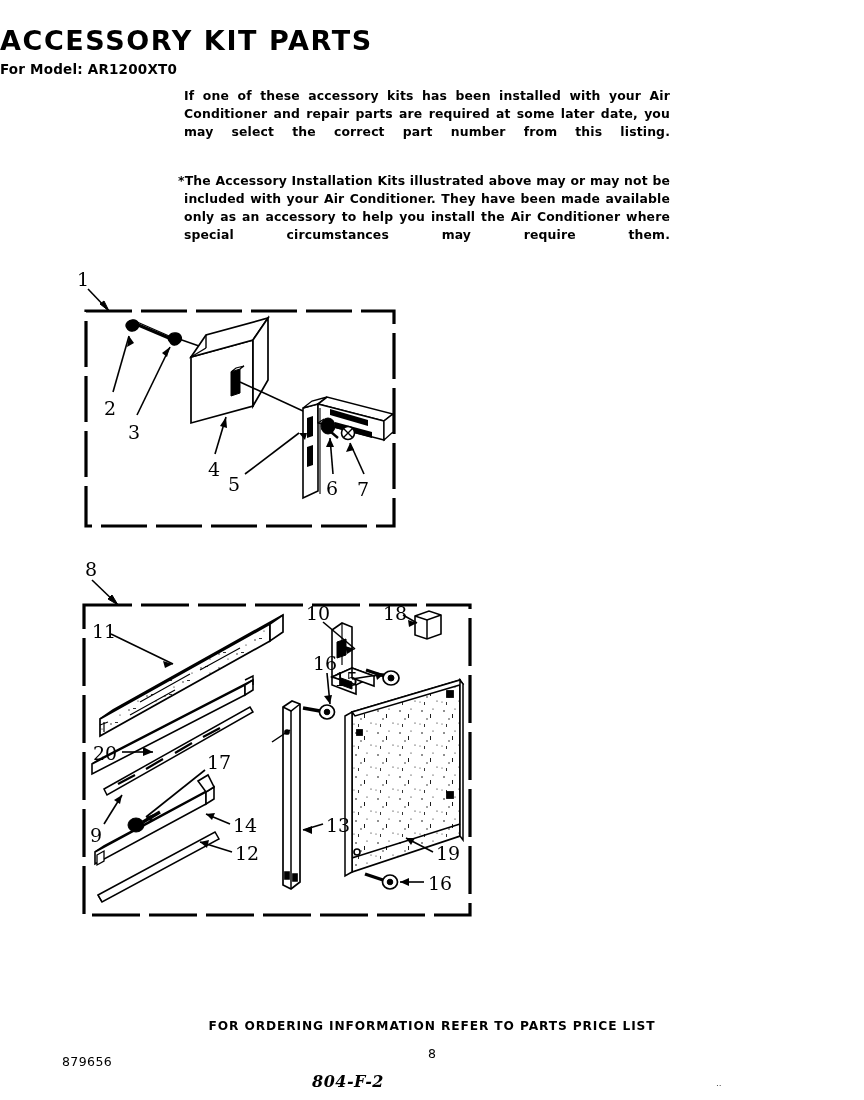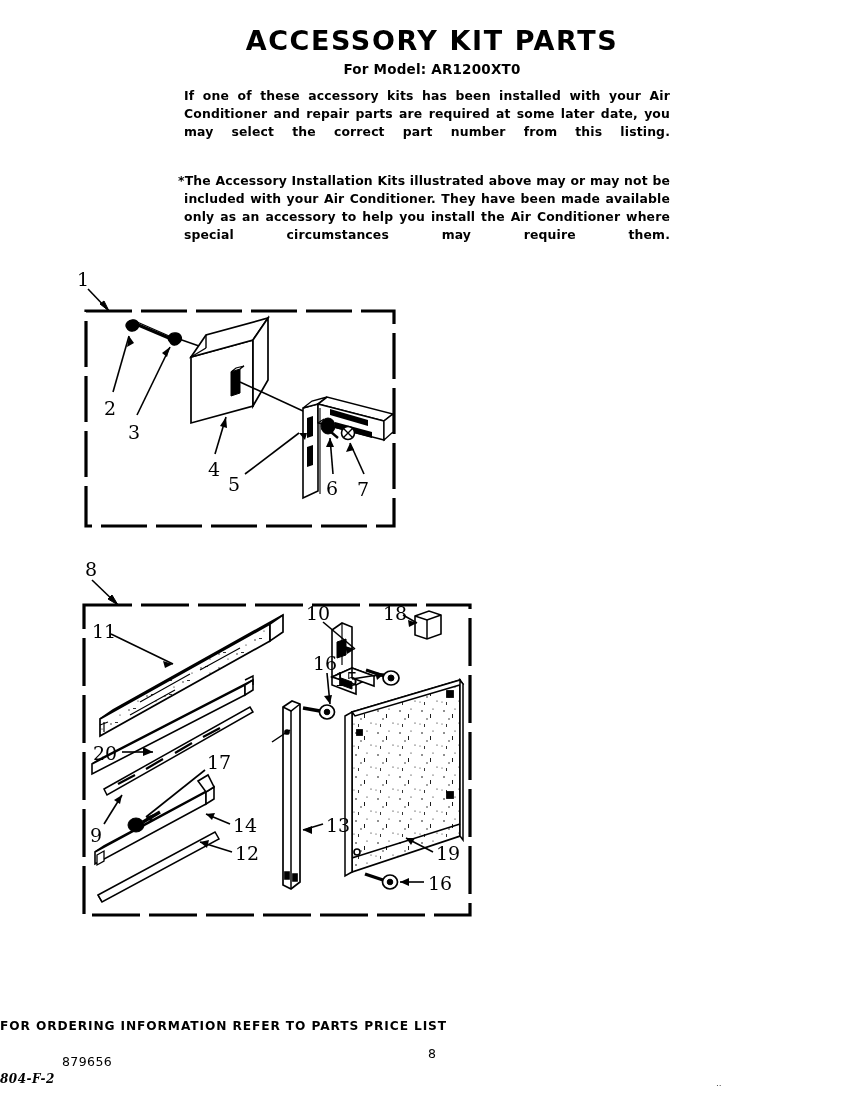--- a/index.html
+++ b/index.html
@@ -19,21 +19,20 @@
     position: absolute;
     inset: 0;
   }
 
   
   #title-block {
     position: absolute;
     top: 26px;
     left: 0;
     width: 864px;
-    text-align: center;
   }
   #page-title {
     font-family: "DejaVu Sans", sans-serif;
     font-size: 27px;
     font-weight: bold;
     letter-spacing: 1.6px;
     line-height: 1.08;
     margin: 0;
   }
   #model-line {
@@ -80,20 +79,21 @@
   #figure-1 { left: 0px; top: 262px; width: 864px; height: 275px; }
   #figure-2 { left: 0px; top: 552px; width: 864px; height: 375px; }
   .figure-svg { display: block; }
 
   
   #footer-note {
     position: absolute;
     top: 1019px;
     left: 0;
     width: 864px;
+    text-align: center;
     font-family: "DejaVu Sans", sans-serif;
     font-size: 12.2px;
     font-weight: bold;
     letter-spacing: 0.9px;
   }
   #footer-partno {
     position: absolute;
     top: 1046px;
     left: 62px;
     font-family: "DejaVu Sans", sans-serif;
@@ -108,24 +108,25 @@
     width: 864px;
     text-align: center;
     font-family: "DejaVu Sans", sans-serif;
     font-size: 12.5px;
   }
   #footer-handwritten {
     position: absolute;
     top: 1072px;
     left: 0;
     width: 696px;
+    text-align: center;
     font-family: "DejaVu Serif", serif;
     font-style: italic;
     font-weight: bold;
-    font-size: 12px;
+    font-size: 16px;
     letter-spacing: 0.5px;
   }
   #footer-speck {
     position: absolute;
     top: 1078px;
     left: 716px;
     font-family: "DejaVu Sans", sans-serif;
     font-size: 9px;
     color: #444;
   }

